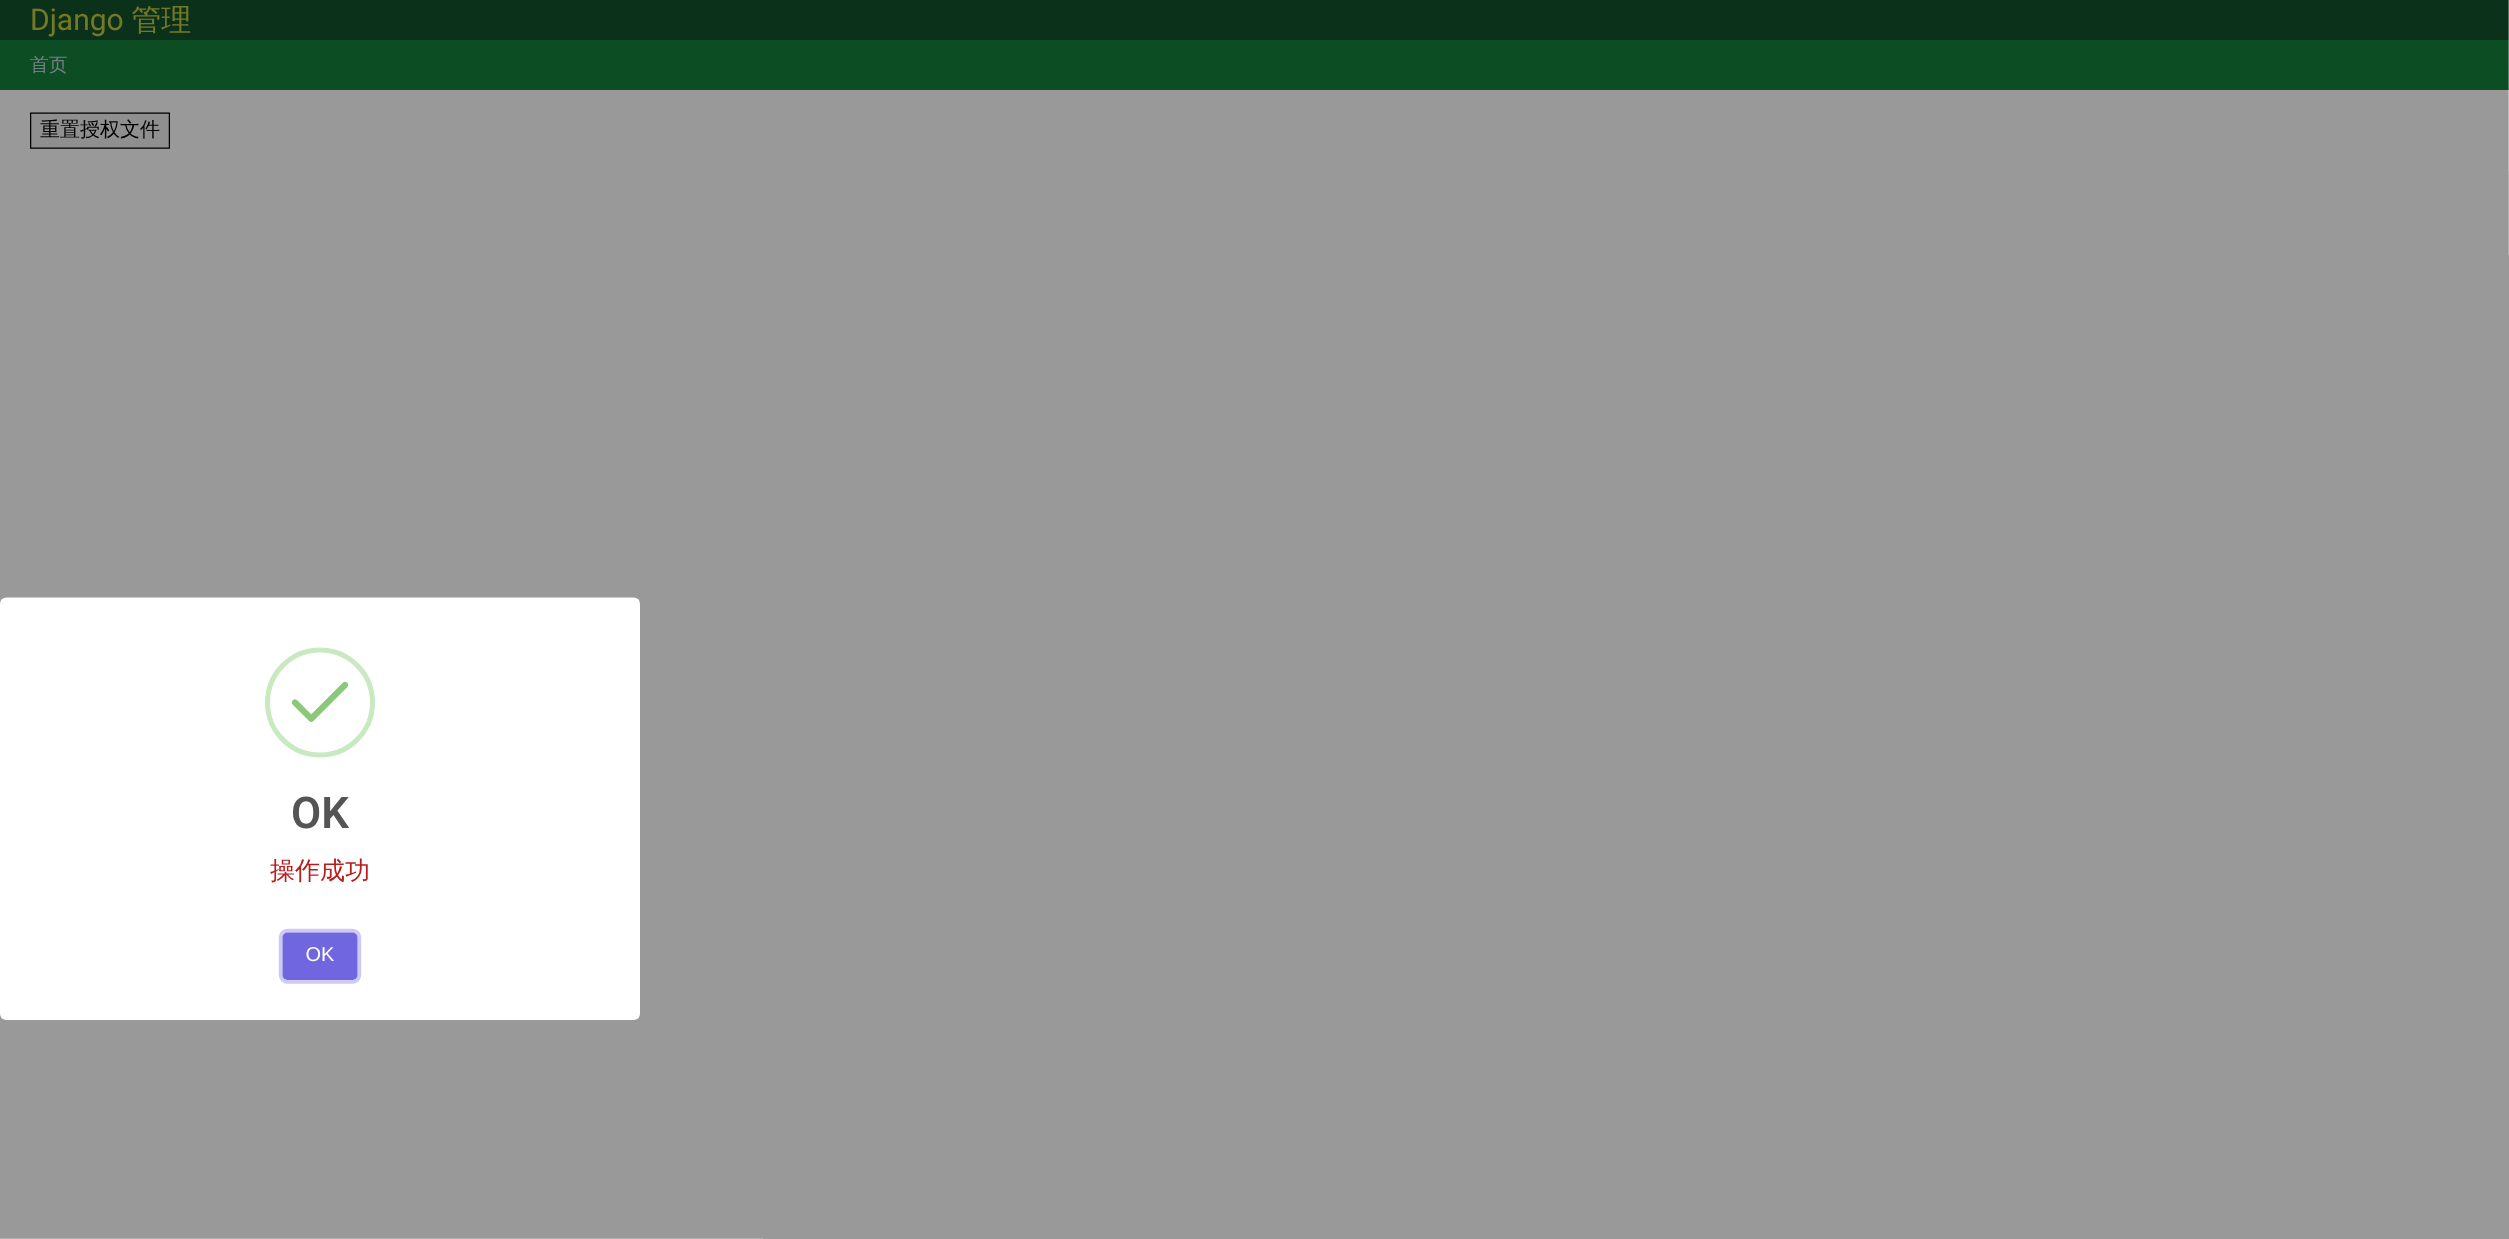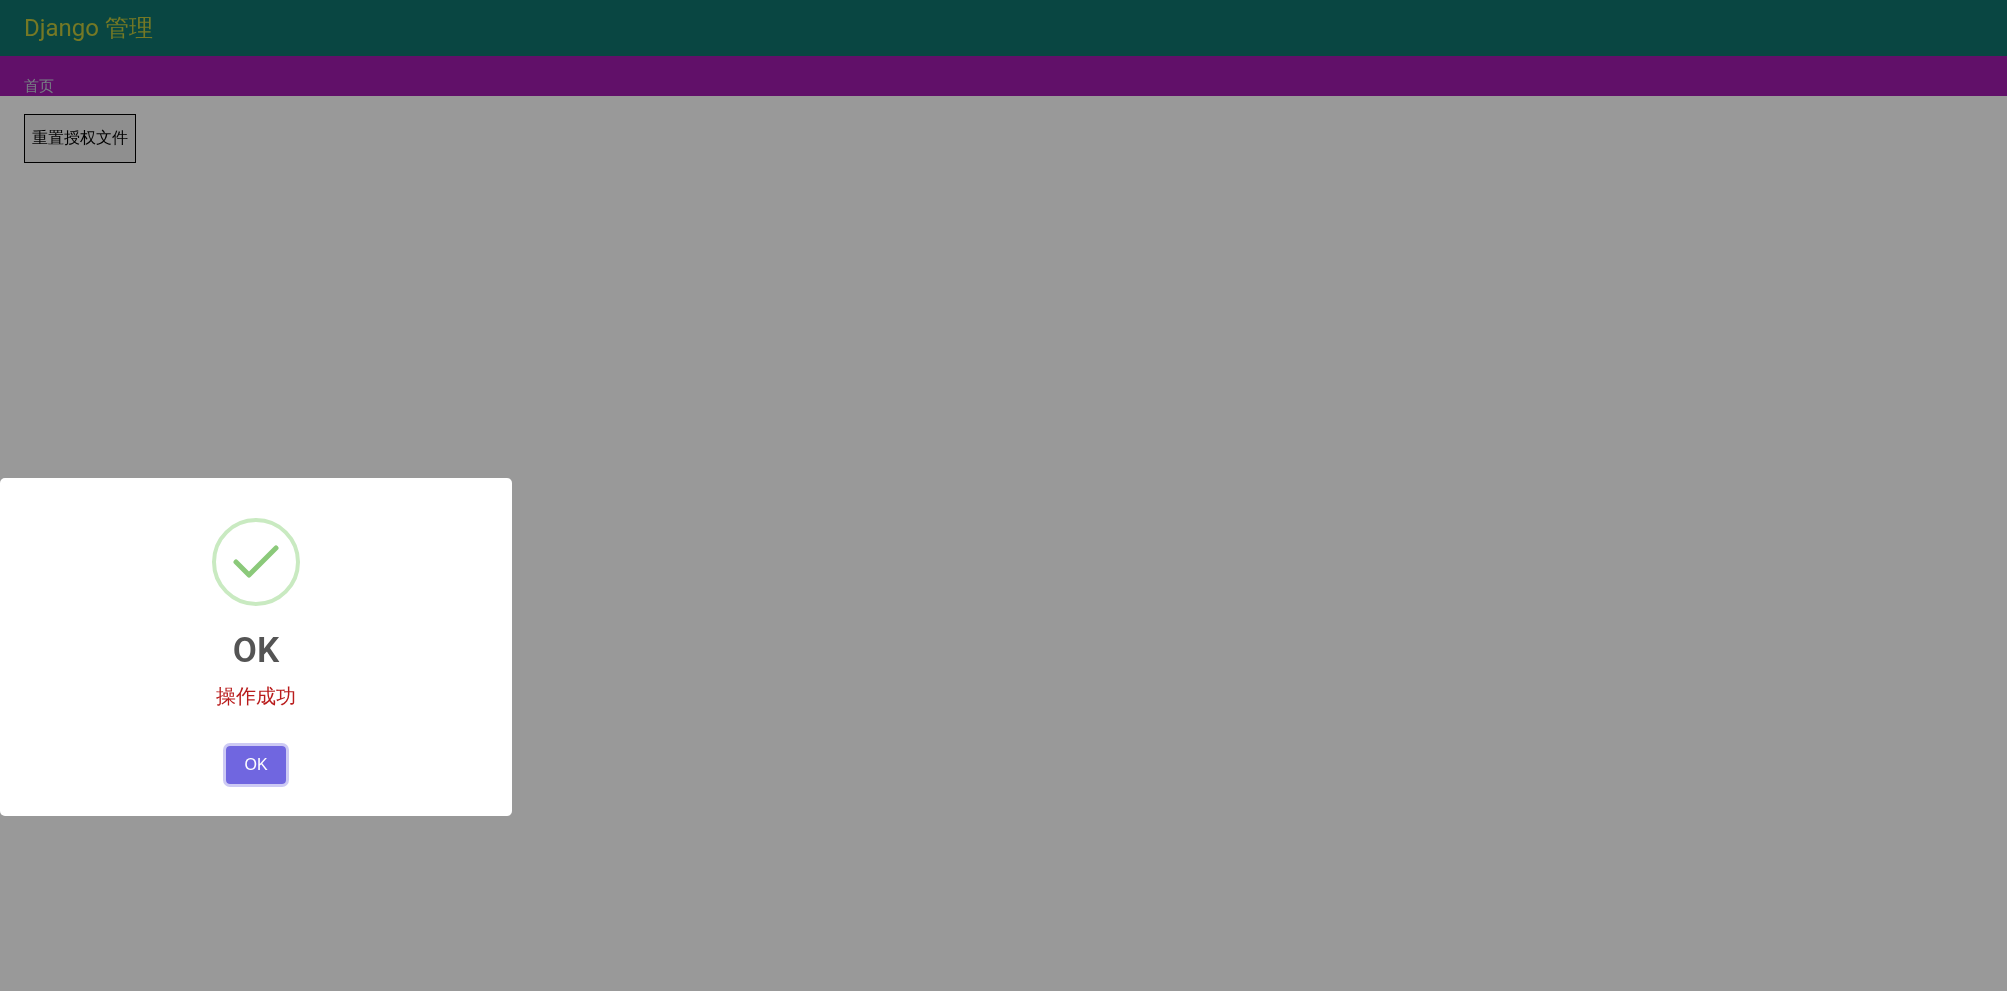--- a/index.html
+++ b/index.html
@@ -9,51 +9,51 @@
     }
     body {
       font-family: -apple-system, BlinkMacSystemFont, "Segoe UI", Roboto, "Helvetica Neue", Arial, sans-serif;
       background: #ffffff;
       width: 2007px;
       height: 991px;
       position: relative;
       overflow: hidden;
     }
     .header {
-      background: #0f766e;
-      height: 56px;
+      background: #14532d;
+      height: 32px;
       display: flex;
       align-items: center;
       padding: 0 24px;
     }
     .site-title {
       color: #c3c93e;
       font-size: 24px;
       font-weight: 400;
     }
     .breadcrumb-bar {
-      background: #a21caf;
+      background: #15803d;
       height: 40px;
       display: flex;
-      align-items: flex-end;
+      align-items: center;
       padding: 0 24px;
     }
     .breadcrumb-home {
       color: #c5d3db;
       font-size: 15px;
       text-decoration: none;
     }
     .content {
       padding: 18px 24px;
       background: #ffffff;
     }
     .reset-button {
       font-family: Arial, sans-serif;
       font-size: 16px;
-      padding: 13px 7px;
+      padding: 3px 7px;
       background: #efefef;
       border: 1px solid #000000;
       cursor: pointer;
     }
     .modal-overlay {
       position: absolute;
       top: 0;
       left: 0;
       width: 100%;
       height: 100%;

